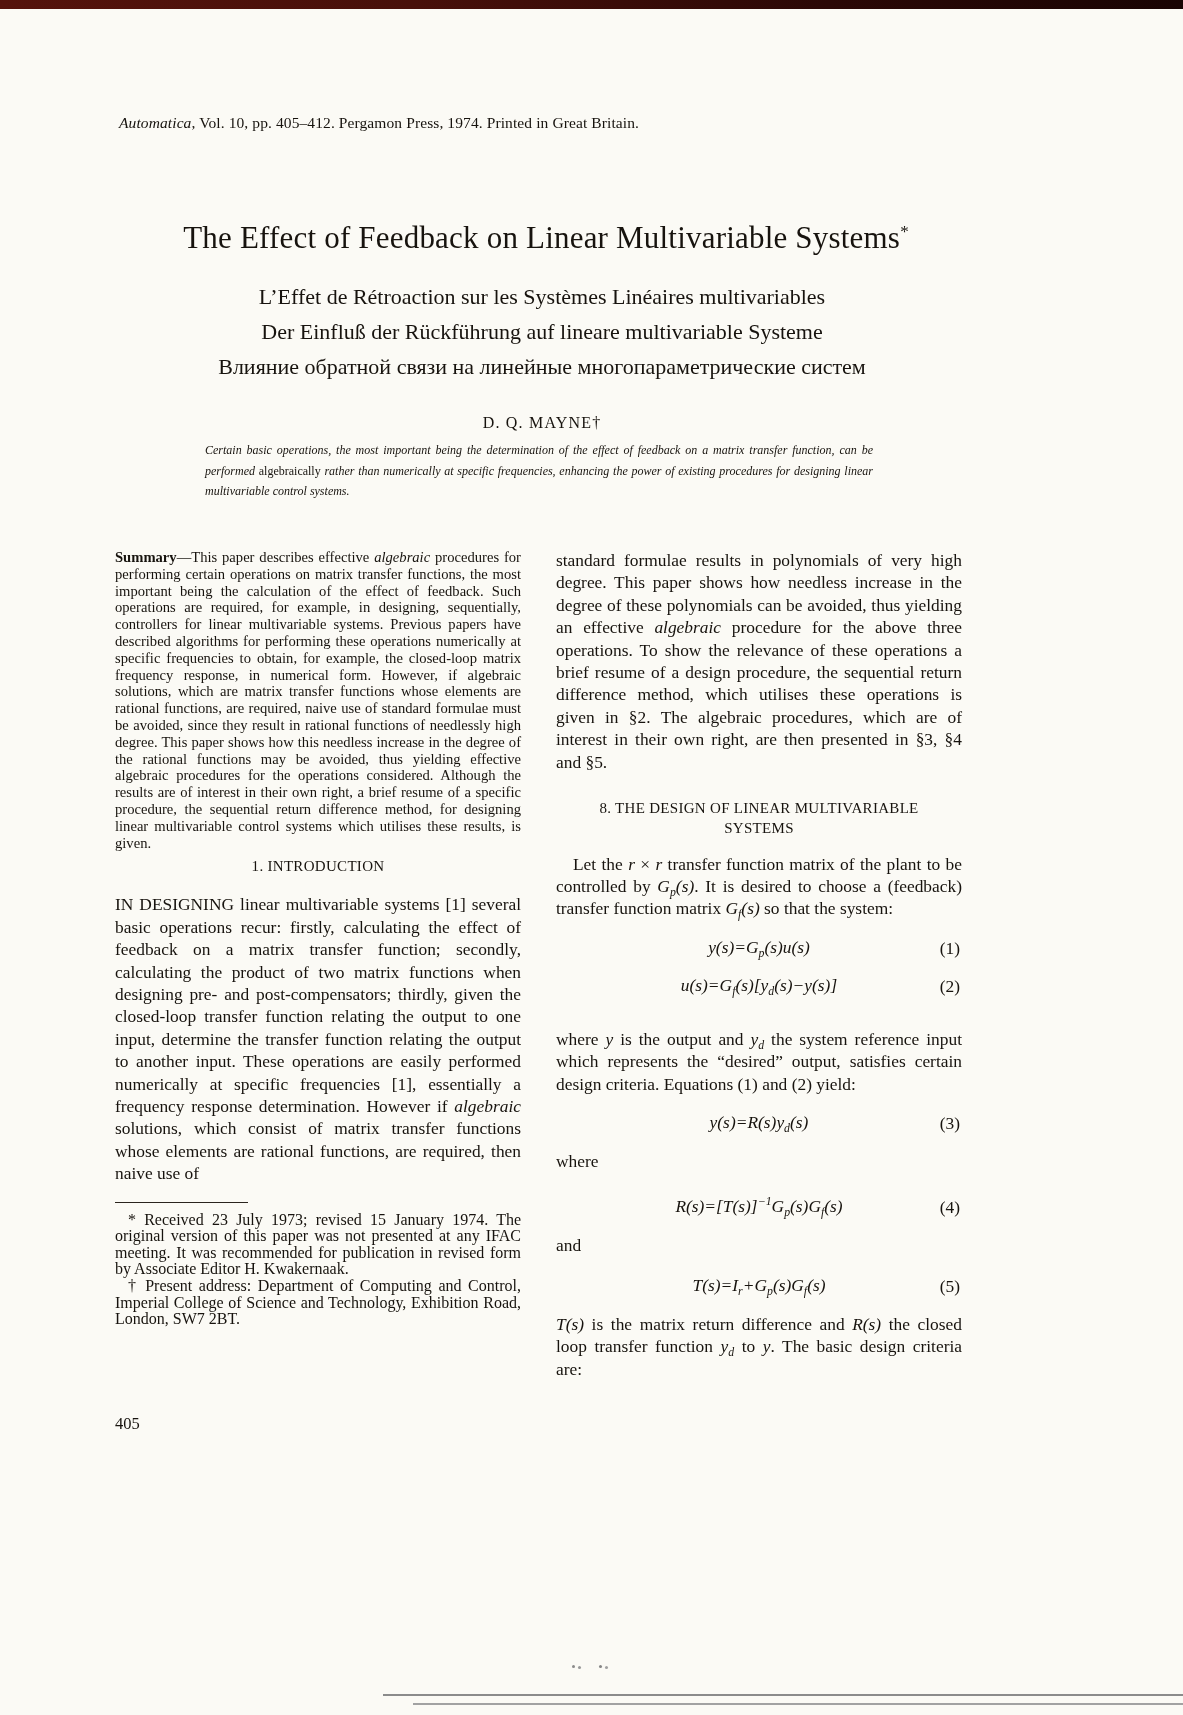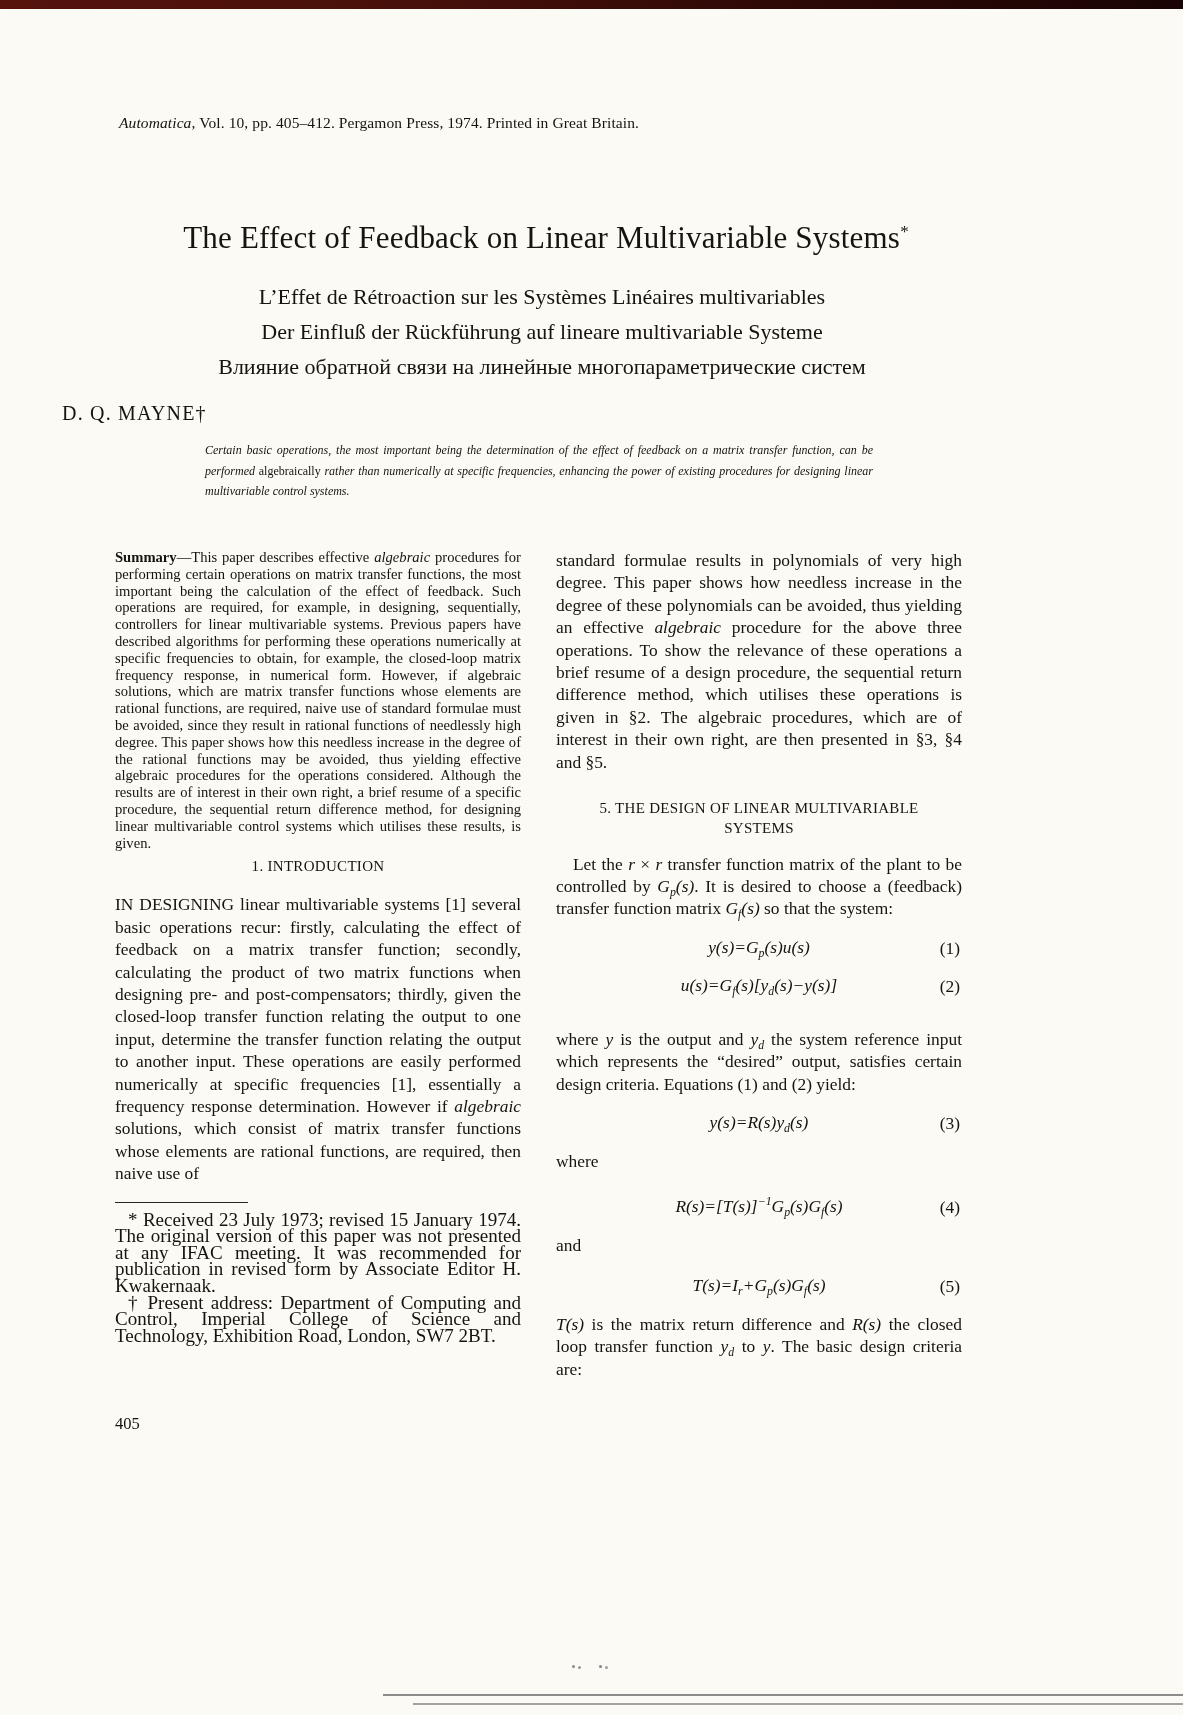--- a/index.html
+++ b/index.html
@@ -12,38 +12,38 @@
   #top-edge{left:0;top:0;width:1183px;height:9px;
     background:linear-gradient(90deg,#55130c,#48100a 35%,#2b0806 70%,#190403)}
   #journal{left:119px;top:114px;font-size:15.5px;letter-spacing:.1px}
   #title{left:62px;top:216px;width:960px;margin:4px;text-align:center;
     font-size:31px;font-weight:normal;letter-spacing:.2px}
   #title sup{font-size:.55em}
   .subtitle{left:62px;width:960px;text-align:center;font-size:22px}
   #subtitle-fr{top:284px}
   #subtitle-de{top:319px}
   #subtitle-ru{top:354px}
-  #author{left:62px;top:402px;width:960px;
-    font-size:20px;letter-spacing:1.2px}
+  #author{left:62px;top:414px;width:960px;text-align:center;
+    font-size:16px;letter-spacing:1.2px}
   #abstract{left:205px;top:440px;width:668px;font-size:12px;line-height:20.5px;
     font-style:italic;text-align:justify}
   .rm{font-style:normal}
   .col{top:549px;width:406px}
   #col-left{left:115px}
   #col-right{left:556px}
   p{margin:0}
   .just{text-align:justify}
   .indent{text-indent:17px}
   .summary{font-size:14.6px;line-height:16.8px}
   .body{font-size:17.4px;line-height:22.4px}
   .sec-heading{font-size:15px;font-weight:normal;text-align:center;
     margin:7px 0 18px;letter-spacing:.3px}
   .pre{white-space:pre-line;line-height:1.32;margin:26px 0 14px}
   .fn-rule{width:133px;height:0;border:none;border-top:1.7px solid #2a241d;margin-top:17px}
-  .footnote{font-size:19px;line-height:16.6px;margin-top:9px;text-indent:13px;text-align:justify}
+  .footnote{font-size:16px;line-height:16.6px;margin-top:9px;text-indent:13px;text-align:justify}
   .footnote + .footnote{margin-top:0}
   .equation{position:relative;text-align:center;font-size:17.4px;margin:17px 0}
   .eq-math{font-style:italic}
   sub,sup{font-size:.68em;line-height:0}
   .eq-num{position:absolute;right:2px;top:1px;font-style:normal}
   .connector{font-size:17.4px;line-height:22.4px;margin-top:13px}
   #page-number{left:115px;top:1414px;width:846px;text-align:left;font-size:16.5px}
   .artifact-dots{left:572px;top:1665px;width:3px;height:3px;background:#8a8a8a;border-radius:50%;
     box-shadow:6px 1px 0 #999,27px 0 0 #858585,33px 1px 0 #a0a0a0}
   .artifact-line1{left:383px;top:1694px;width:800px;height:2px;background:#8b8b8b}
@@ -69,21 +69,21 @@
   <p class="summary just"><b>Summary</b>—This paper describes effective <i>algebraic</i> procedures for performing certain operations on matrix transfer functions, the most important being the calculation of the effect of feedback. Such operations are required, for example, in designing, sequentially, controllers for linear multivariable systems. Previous papers have described algorithms for performing these operations numerically at specific frequencies to obtain, for example, the closed-loop matrix frequency response, in numerical form. However, if algebraic solutions, which are matrix transfer functions whose elements are rational functions, are required, naive use of standard formulae must be avoided, since they result in rational functions of needlessly high degree. This paper shows how this needless increase in the degree of the rational functions may be avoided, thus yielding effective algebraic procedures for the operations considered. Although the results are of interest in their own right, a brief resume of a specific procedure, the sequential return difference method, for designing linear multivariable control systems which utilises these results, is given.</p>
   <h2 class="sec-heading">1. INTRODUCTION</h2>
   <p class="body just">IN DESIGNING linear multivariable systems [1] several basic operations recur: firstly, calculating the effect of feedback on a matrix transfer function; secondly, calculating the product of two matrix functions when designing pre- and post-compensators; thirdly, given the closed-loop transfer function relating the output to one input, determine the transfer function relating the output to another input. These operations are easily performed numerically at specific frequencies [1], essentially a frequency response determination. However if <i>algebraic</i> solutions, which consist of matrix transfer functions whose elements are rational functions, are required, then naive use of</p>
   <div class="fn-rule"></div>
   <p class="footnote">* Received 23 July 1973; revised 15 January 1974. The original version of this paper was not presented at any IFAC meeting. It was recommended for publication in revised form by Associate Editor H. Kwakernaak.</p>
   <p class="footnote">† Present address: Department of Computing and Control, Imperial College of Science and Technology, Exhibition Road, London, SW7 2BT.</p>
 </div>
 
 <div class="abs col" id="col-right">
   <p class="body just">standard formulae results in polynomials of very high degree. This paper shows how needless increase in the degree of these polynomials can be avoided, thus yielding an effective <i>algebraic</i> procedure for the above three operations. To show the relevance of these operations a brief resume of a design procedure, the sequential return difference method, which utilises these operations is given in §2. The algebraic procedures, which are of interest in their own right, are then presented in §3, §4 and §5.</p>
-  <h2 class="sec-heading pre">5. THE DESIGN OF LINEAR MULTIVARIABLE
+  <h2 class="sec-heading pre">8. THE DESIGN OF LINEAR MULTIVARIABLE
 SYSTEMS</h2>
   <p class="body just indent">Let the <i>r</i> × <i>r</i> transfer function matrix of the plant to be controlled by <i>G<sub>p</sub>(s)</i>. It is desired to choose a (feedback) transfer function matrix <i>G<sub>f</sub>(s)</i> so that the system:</p>
 
   <div class="equation">
     <span class="eq-math">y(s)=G<sub>p</sub>(s)u(s)</span>
     <span class="eq-num">(1)</span>
   </div>
 
   <div class="equation">
     <span class="eq-math">u(s)=G<sub>f</sub>(s)[y<sub>d</sub>(s)−y(s)]</span>

